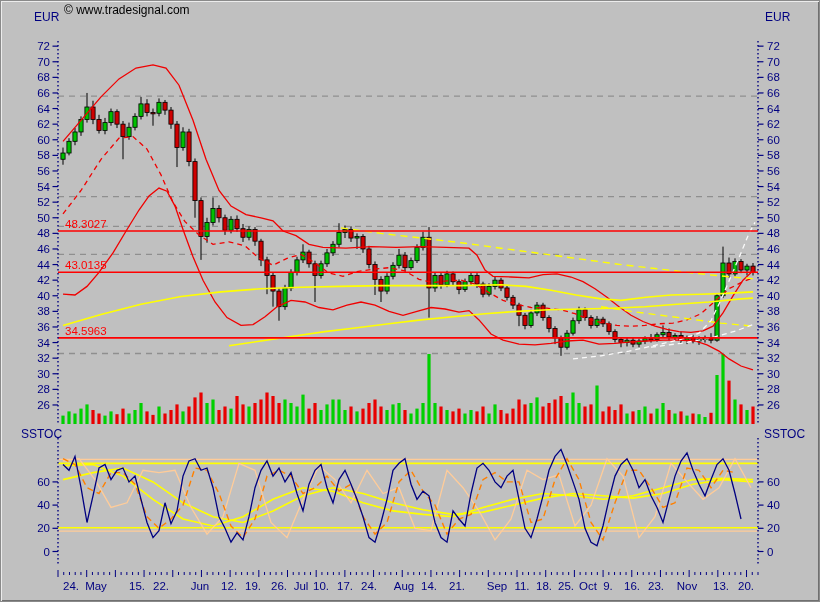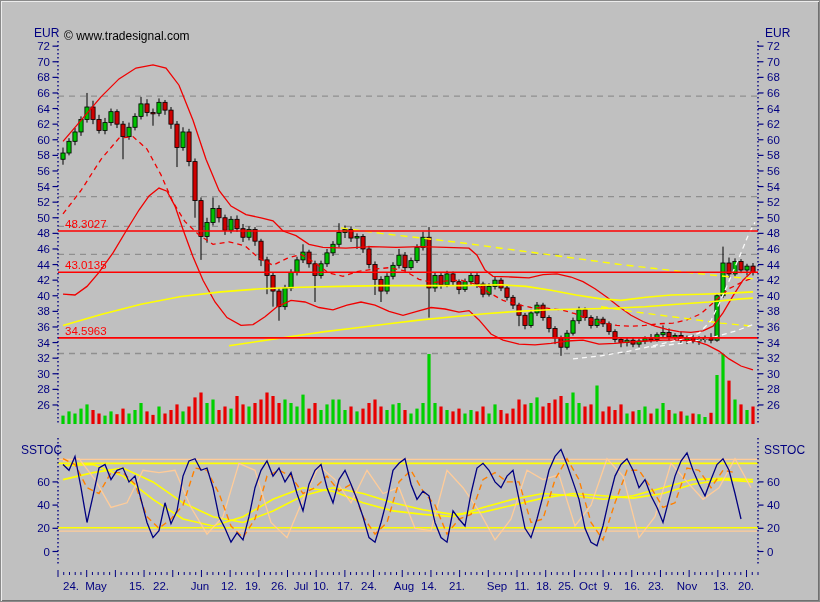--- a/index.html
+++ b/index.html
@@ -1,28 +1,28 @@
 <!DOCTYPE html>
 <html><head>
 <meta charset="utf-8">
 <style>
   html,body{margin:0;padding:0;background:#9a9a9a;}
   .screen{position:relative;width:820px;height:602px;background:#c0c0c0;
     font-family:"Liberation Sans",sans-serif;overflow:hidden;box-sizing:border-box;
     border:1px solid #8a8a8a;box-shadow:inset 1px 1px 0 #ececec, inset -1px -1px 0 #707070;}
-  .lbl{position:absolute;font-size:12px;color:#000080;white-space:nowrap;margin-top:16px;}
+  .lbl{position:absolute;font-size:12px;color:#000080;white-space:nowrap;}
   .lbl.black{color:#000000;}
   svg{position:absolute;left:0;top:0;}
 </style>
 </head>
 <body>
 
 <div class="screen">
   <span class="lbl" style="left:33px;top:9px;">EUR</span>
-  <span class="lbl black" style="left:63px;top:12px;">© www.tradesignal.com</span>
+  <span class="lbl black" style="left:63px;top:2px;">© www.tradesignal.com</span>
   <span class="lbl" style="left:764px;top:9px;">EUR</span>
   <span class="lbl" style="left:20px;top:426px;">SSTOC</span>
   <span class="lbl" style="left:763px;top:426px;">SSTOC</span>
 
   <svg id="cv" width="820" height="602" viewBox="0 0 820 602">
       <g>
         <line x1="57" y1="95.08106000000006" x2="757" y2="95.08106000000006" stroke="#8f8f8f" stroke-width="1.3" stroke-dasharray="6 5"></line>
         <line x1="57" y1="195.70105999999998" x2="757" y2="195.70105999999998" stroke="#8f8f8f" stroke-width="1.3" stroke-dasharray="6 5"></line>
         <line x1="57" y1="225.34106000000003" x2="757" y2="225.34106000000003" stroke="#8f8f8f" stroke-width="1.3" stroke-dasharray="6 5"></line>
         <line x1="57" y1="253.42106000000004" x2="757" y2="253.42106000000004" stroke="#8f8f8f" stroke-width="1.3" stroke-dasharray="6 5"></line>

